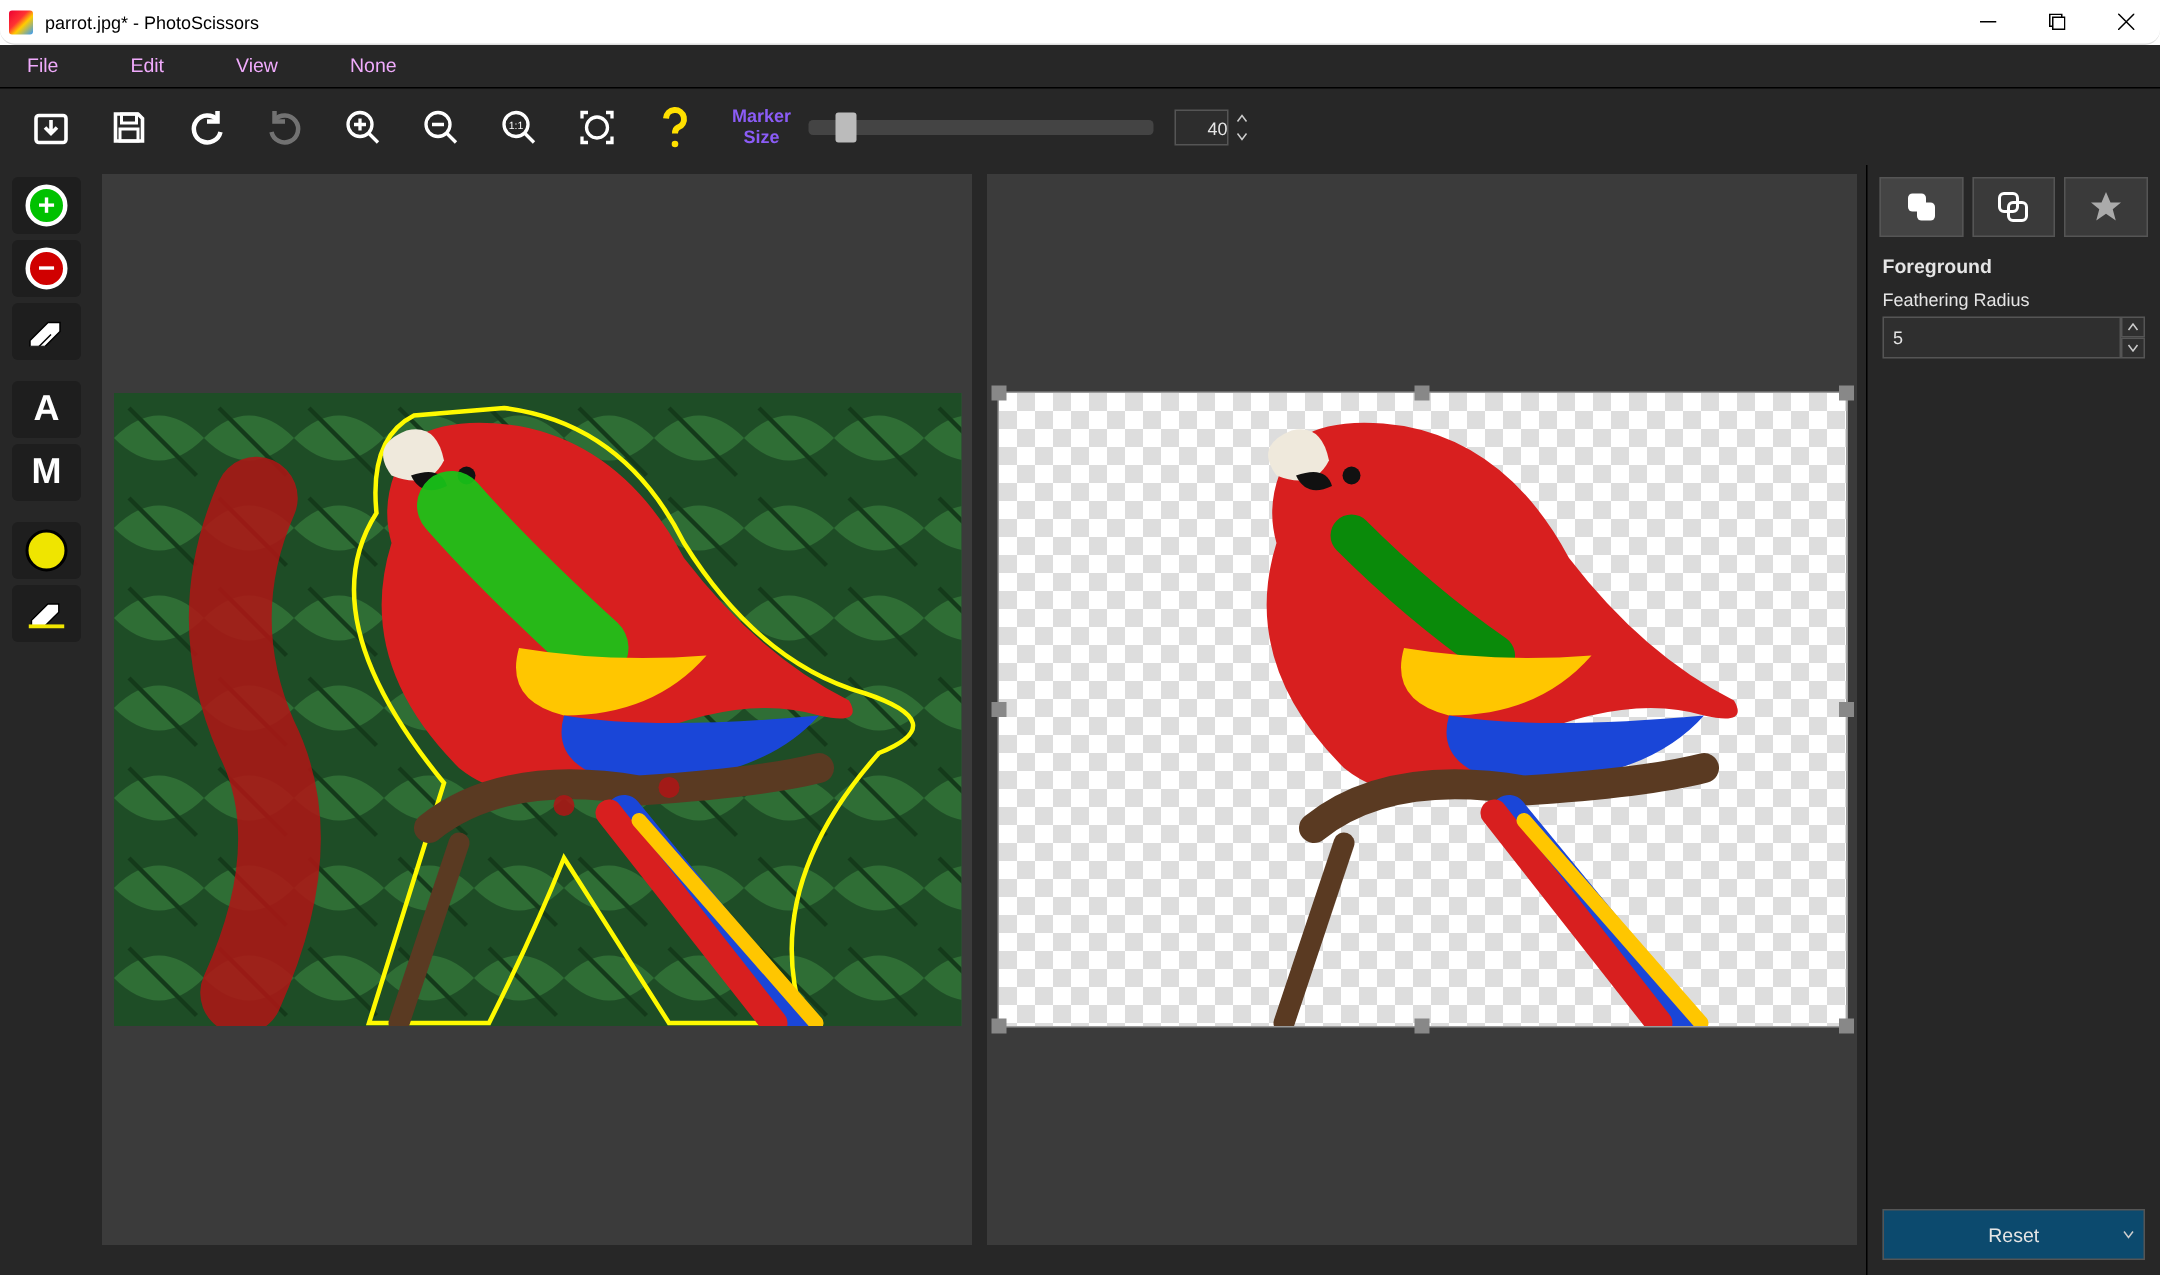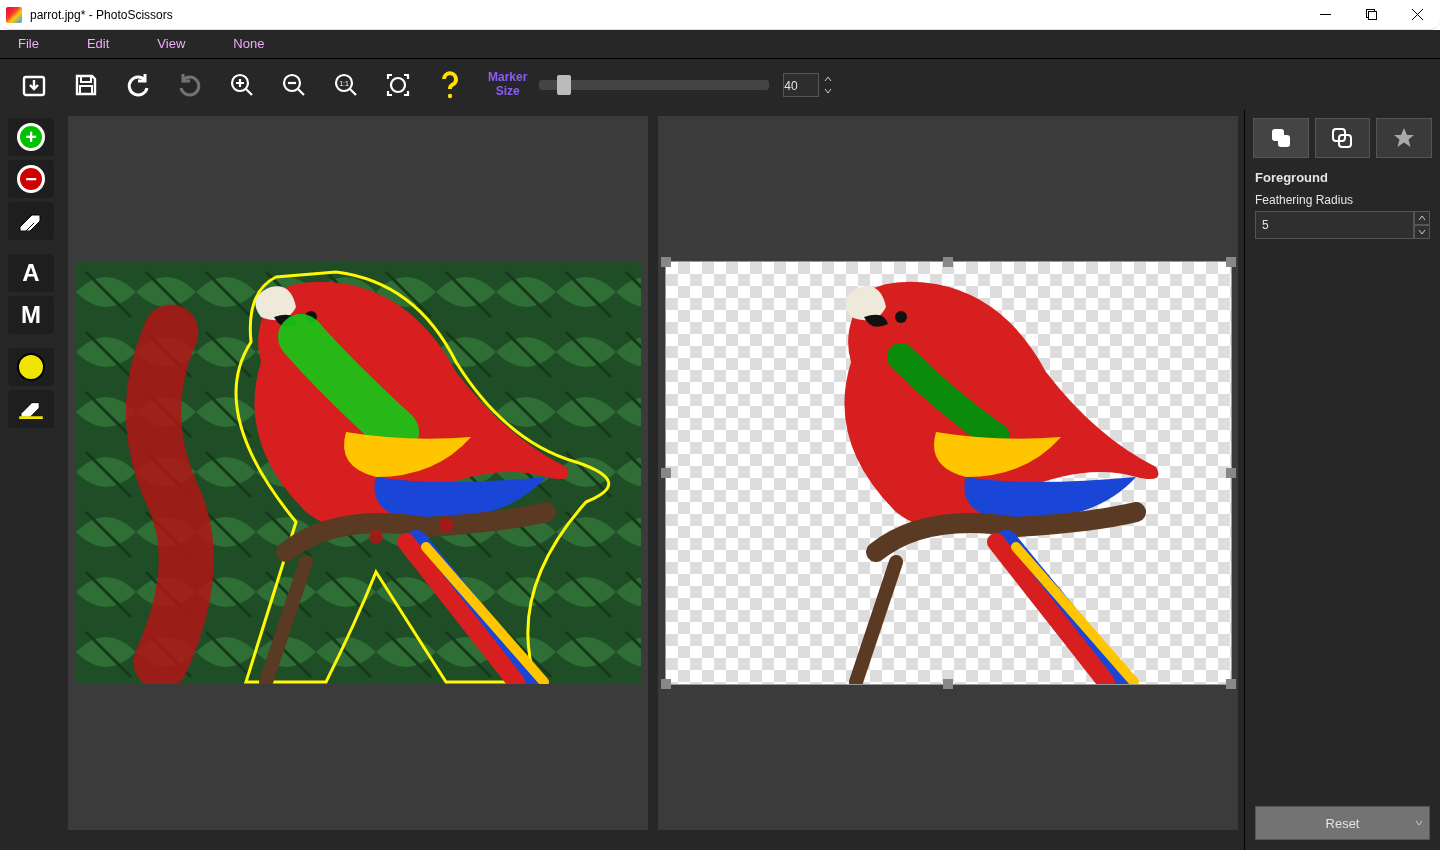--- a/index.html
+++ b/index.html
@@ -73,21 +73,21 @@
   background: #444; border-radius: 3px;
 }
 .slider-thumb {
   position:absolute; left: 18px; top: -5px;
   width: 14px; height: 20px; background: #bbb; border-radius: 2px;
 }
 .marker-value {
   width: 36px; height: 24px;
   background: #2d2d2d; color: #e5e5e5;
   border: 1px solid #555;
-  text-align:left;line-height:24px;margin-left:14px;font-size:12px;
+  text-align:right;line-height:24px;margin-left:14px;font-size:12px;
 }
 .spinner { display:flex;flex-direction:column;margin-left:2px;}
 .spinner div{width:14px;height:12px;display:flex;align-items:center;justify-content:center;cursor:pointer;}
 .spinner svg{width:8px;height:8px;}
 
 .workspace {
   display: flex;
   height: calc(850px - 30px - 28px - 52px);
   background: #272727;
 }
@@ -164,21 +164,21 @@
 .tab.active{background:#444;}
 .section-title{font-weight:700;font-size:13px;padding:4px 10px 8px;}
 .field{padding:0 10px 10px;}
 .field-label{font-size:12px;margin-bottom:4px;}
 .combo{height:28px;background:#2f2f2f;border:1px solid #555;display:flex;align-items:center;justify-content:space-between;padding:0 6px;font-size:12px;cursor:pointer;}
 .numbox{display:flex;}
 .numbox .v{flex:1;height:28px;background:#2f2f2f;border:1px solid #555;display:flex;align-items:center;padding:0 6px;font-size:12px;}
 .numspin{display:flex;flex-direction:column;}
 .numspin div{width:16px;height:14px;background:#2f2f2f;border:1px solid #555;display:flex;align-items:center;justify-content:center;cursor:pointer;}
 .reset-row{margin-top:auto;padding:10px;}
-.reset-btn{height:34px;background:#737373;border:1px solid #555;display:flex;align-items:center;justify-content:center;cursor:pointer;font-size:13px;position:relative;}
+.reset-btn{height:34px;background:#0c4a6e;border:1px solid #555;display:flex;align-items:center;justify-content:center;cursor:pointer;font-size:13px;position:relative;}
 .reset-btn .dd{position:absolute;right:6px;}
 </style>
 </head>
 <body>
 
 <div class="titlebar">
   <div class="app-icon"></div>
   <div class="title">parrot.jpg* - PhotoScissors</div>
   <div class="winbtns">
     <div class="winbtn">

